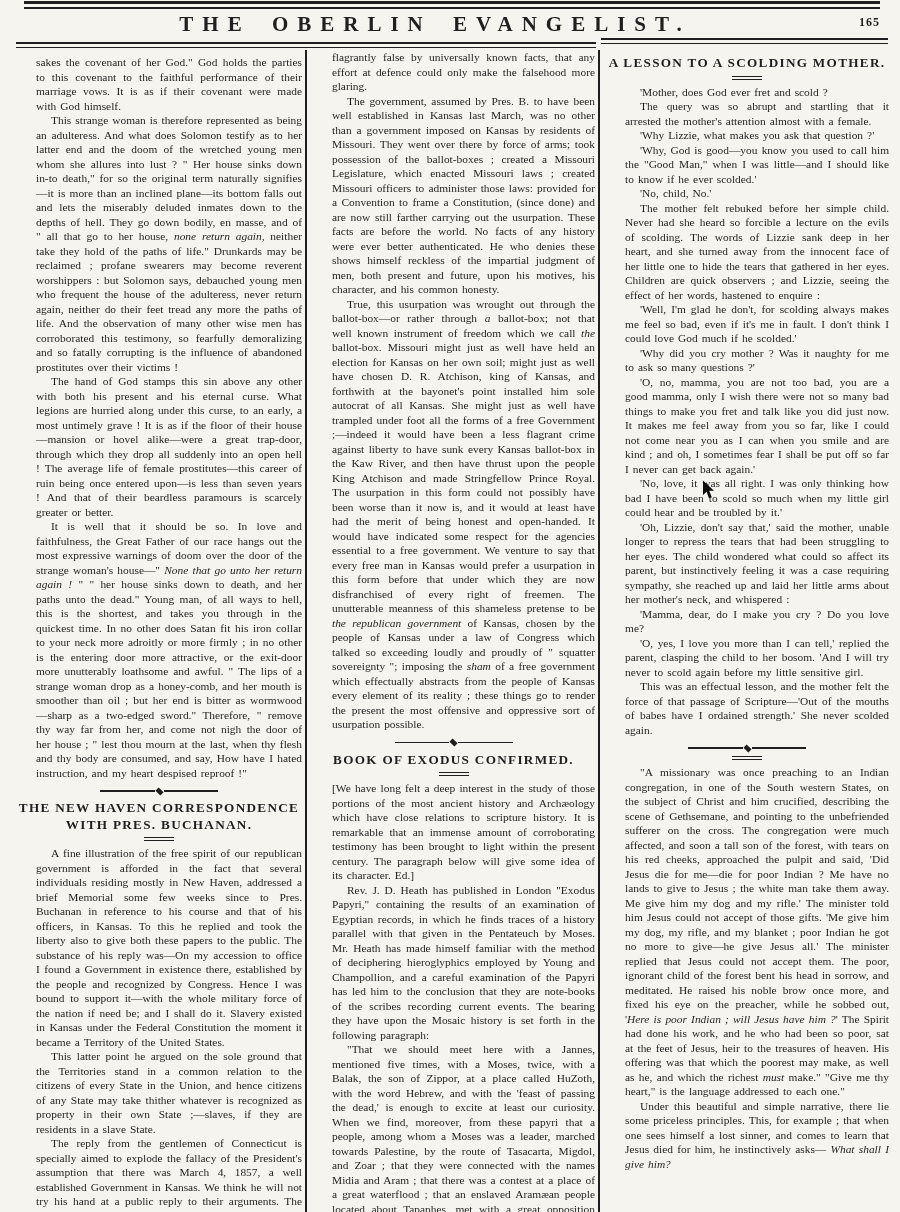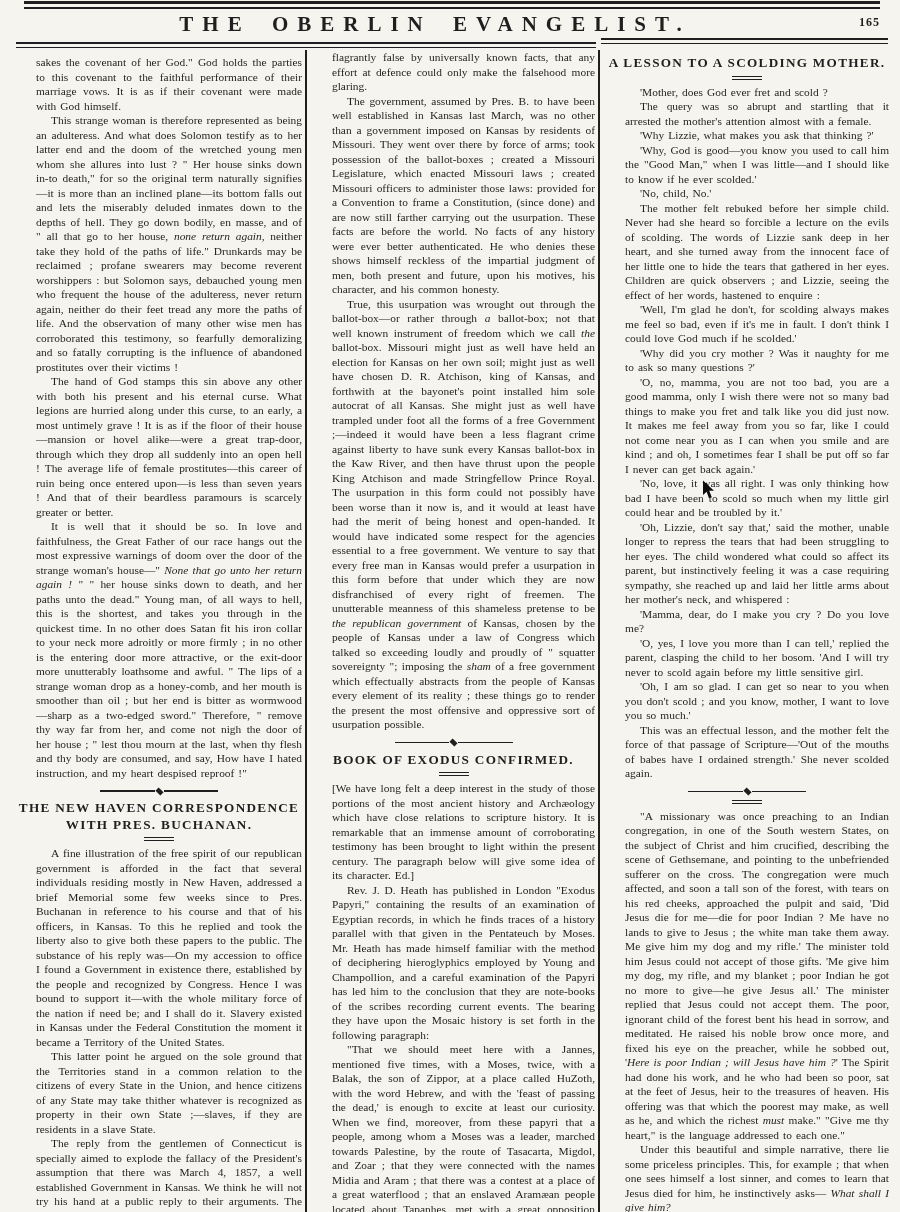--- a/index.html
+++ b/index.html
@@ -120,32 +120,31 @@
         <p class="noindent">[We have long felt a deep interest in the study of those portions of the most ancient history and Archæology which have close relations to scripture history.  It is remarkable that an immense amount of corroborating testimony has been brought to light within the present century.  The paragraph below will give some idea of its character.  Ed.]</p>
         <p>Rev. J. D. Heath has published in London "Exodus Papyri," containing the results of an examination of Egyptian records, in which he finds traces of a history parallel with that given in the Pentateuch by Moses.  Mr. Heath has made himself familiar with the method of deciphering hieroglyphics employed by Young and Champollion, and a careful examination of the Papyri has led him to the conclusion that they are note-books of the scribes recording current events.  The bearing they have upon the Mosaic history is set forth in the following paragraph:</p>
         <p>"That we should meet here with a Jannes,  mentioned five times, with a Moses, twice, with a Balak, the son of Zippor, at a place called HuZoth, with the word Hebrew, and with the 'feast of passing the dead,' is enough to excite at least our curiosity.  When we find, moreover, from these papyri that a people, among whom a Moses was a leader, marched towards Palestine, by the route of Tasacarta, Migdol, and Zoar ; that they were connected with the names Midia and Aram ; that there was a contest at a place of a great waterflood ; that an enslaved Aramæan people located about Tapanhes, met with a great opposition from the governor of the place in celebrating the four days' feast at the beginning of their year ; that Moses is again named as a cattle owner among them : that a royal or noble youth is described as meeting a sudden and mysterious death ; that a royal order is immediately issued for the hasty departure of a people for their 'feast of passing the dead ;' and that miracles are named as being performed by their leader in Lower Egypt ;—when all this is upon the record, I may be pardoned, as a Christian clergyman, for maintaining that the contemporaneity of these papyri with the Exodus seems established, and for recommending to those who have doubted the authority of the Pentateuch, a reconsideration of their theories."</p>
       </div>
     <div class="col-sep"></div>
     <div class="column col3">
         <h2 class="article-heading">A LESSON TO A SCOLDING MOTHER.</h2>
         <div class="subrule"></div>
         <p>'Mother, does God ever fret and scold ?</p>
         <p>The query was so abrupt and  startling that it arrested the mother's attention almost with a female.</p>
-        <p>'Why Lizzie, what makes you ask that thinking ?'</p>
+        <p>'Why Lizzie, what makes you ask that question ?'</p>
         <p>'Why, God is good—you know you used to call him the "Good Man," when I was little—and I should like to know if he ever scolded.'</p>
         <p>'No, child, No.'</p>
         <p>The mother felt rebuked before her simple child.  Never had she heard so forcible a lecture on the evils of scolding.  The words of Lizzie sank deep in her heart, and she turned away from the innocent face of her little one to hide the tears that gathered in her eyes.  Children are quick observers ; and Lizzie, seeing the effect of her words, hastened to enquire :</p>
         <p>'Well, I'm glad he don't, for scolding always makes me feel so bad, even if it's me in fault.  I don't think I could love God much if he scolded.'</p>
         <p>'Why did you cry mother ?  Was it naughty for me to ask so many questions ?'</p>
         <p>'O, no, mamma, you are not too bad, you are a good mamma, only I wish there were not so  many bad things to make you fret and talk like you did just now.  It makes me feel away from you so far, like I could not come near you as I can when you smile and are kind ; and oh, I sometimes fear I shall be put off so far I never can get back again.'</p>
         <p>'No, love, it was all right.  I was only thinking how bad I have been to scold so much  when  my  little  girl could hear and be troubled by it.'</p>
         <p>'Oh, Lizzie, don't say that,' said the mother, unable longer to repress the tears that had been struggling to her eyes.  The child wondered what could so affect its parent, but instinctively feeling it was a case requiring sympathy, she reached up and laid her little arms about her mother's neck, and whispered :</p>
         <p>'Mamma, dear, do I make you cry ?  Do you love me?</p>
         <p>'O, yes, I love you more than I can tell,' replied the parent, clasping the child to her bosom.  'And I will try never to scold again before my little sensitive girl.</p>
-        <p>'Oh, I am so glad.  I can get so near to you when you don't scold ; and you know, mother, I want to love you so much.'</p>
         <p>This was an effectual lesson, and the mother felt the force of that passage of Scripture—'Out of the mouths of babes have I ordained strength.'  She never scolded again.</p>
         <div class="divider">
           <span class="line"></span>
           <span class="diamond"></span>
           <span class="line"></span>
         </div>
         <div class="subrule"></div>
         <p>"A missionary was once preaching to an Indian congregation, in one of the South western States, on the subject of Christ and him crucified, describing the scene of Gethsemane, and pointing to the unbefriended sufferer on the cross.  The congregation were much affected, and soon a tall son of the forest, with tears on his red cheeks, approached the pulpit and said, 'Did Jesus die for me—die for poor Indian ?  Me have no lands to give to Jesus ; the white man take them away.  Me give him my dog and my rifle.'  The minister told him Jesus could not accept of those gifts.  'Me give him my dog, my rifle, and my blanket ; poor Indian he got no more to give—he give Jesus all.'  The minister replied that Jesus could not accept them.  The poor, ignorant child of the forest bent his head in sorrow, and meditated.  He raised his noble brow once more, and fixed his eye on the preacher, while he sobbed out, '<i>Here is poor Indian ; will Jesus have him ?</i>'  The Spirit had done his work, and he who had been so poor, sat at the feet of Jesus, heir to the treasures of heaven.  His offering was that which the poorest may make, as well as he, and which the richest <i>must</i> make." "Give me thy heart," is the language addressed to each one."</p>
         <p>Under this beautiful and simple narrative, there lie some priceless principles.  This, for example ;  that when one sees himself a lost sinner, and comes to learn that Jesus died for him, he instinctively asks— <i>What shall I give him?</i></p>
       </div>

